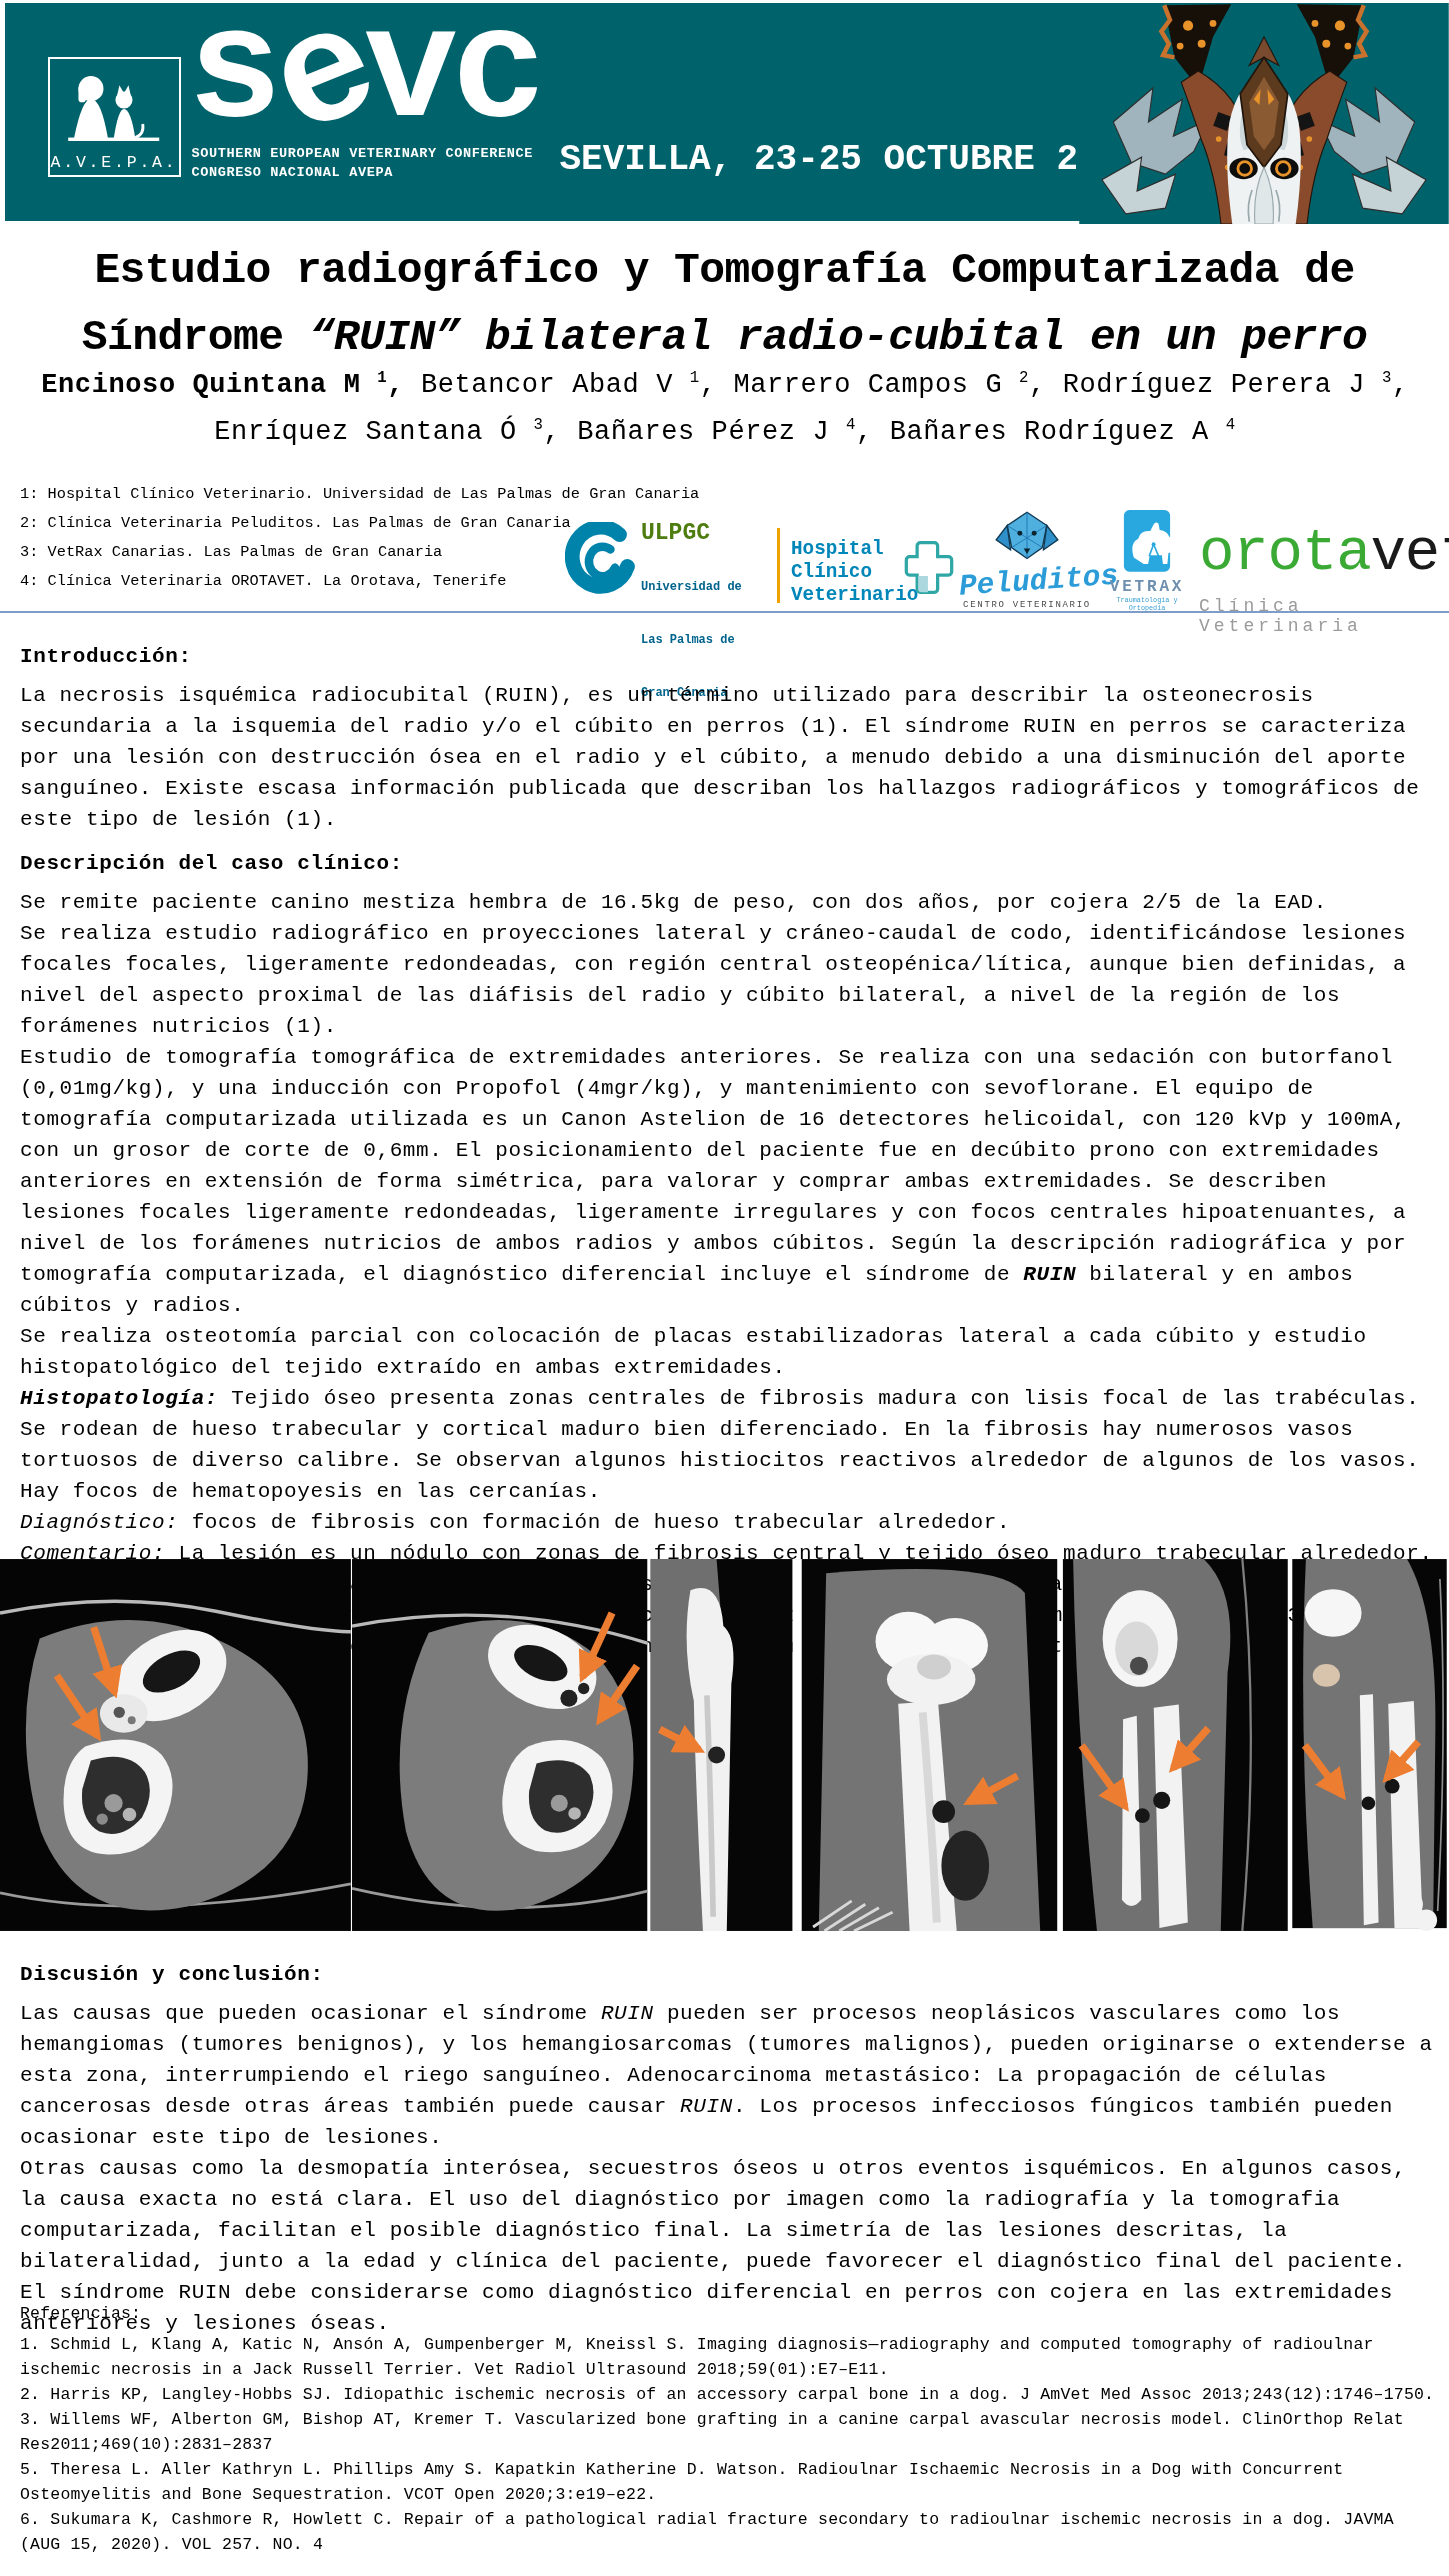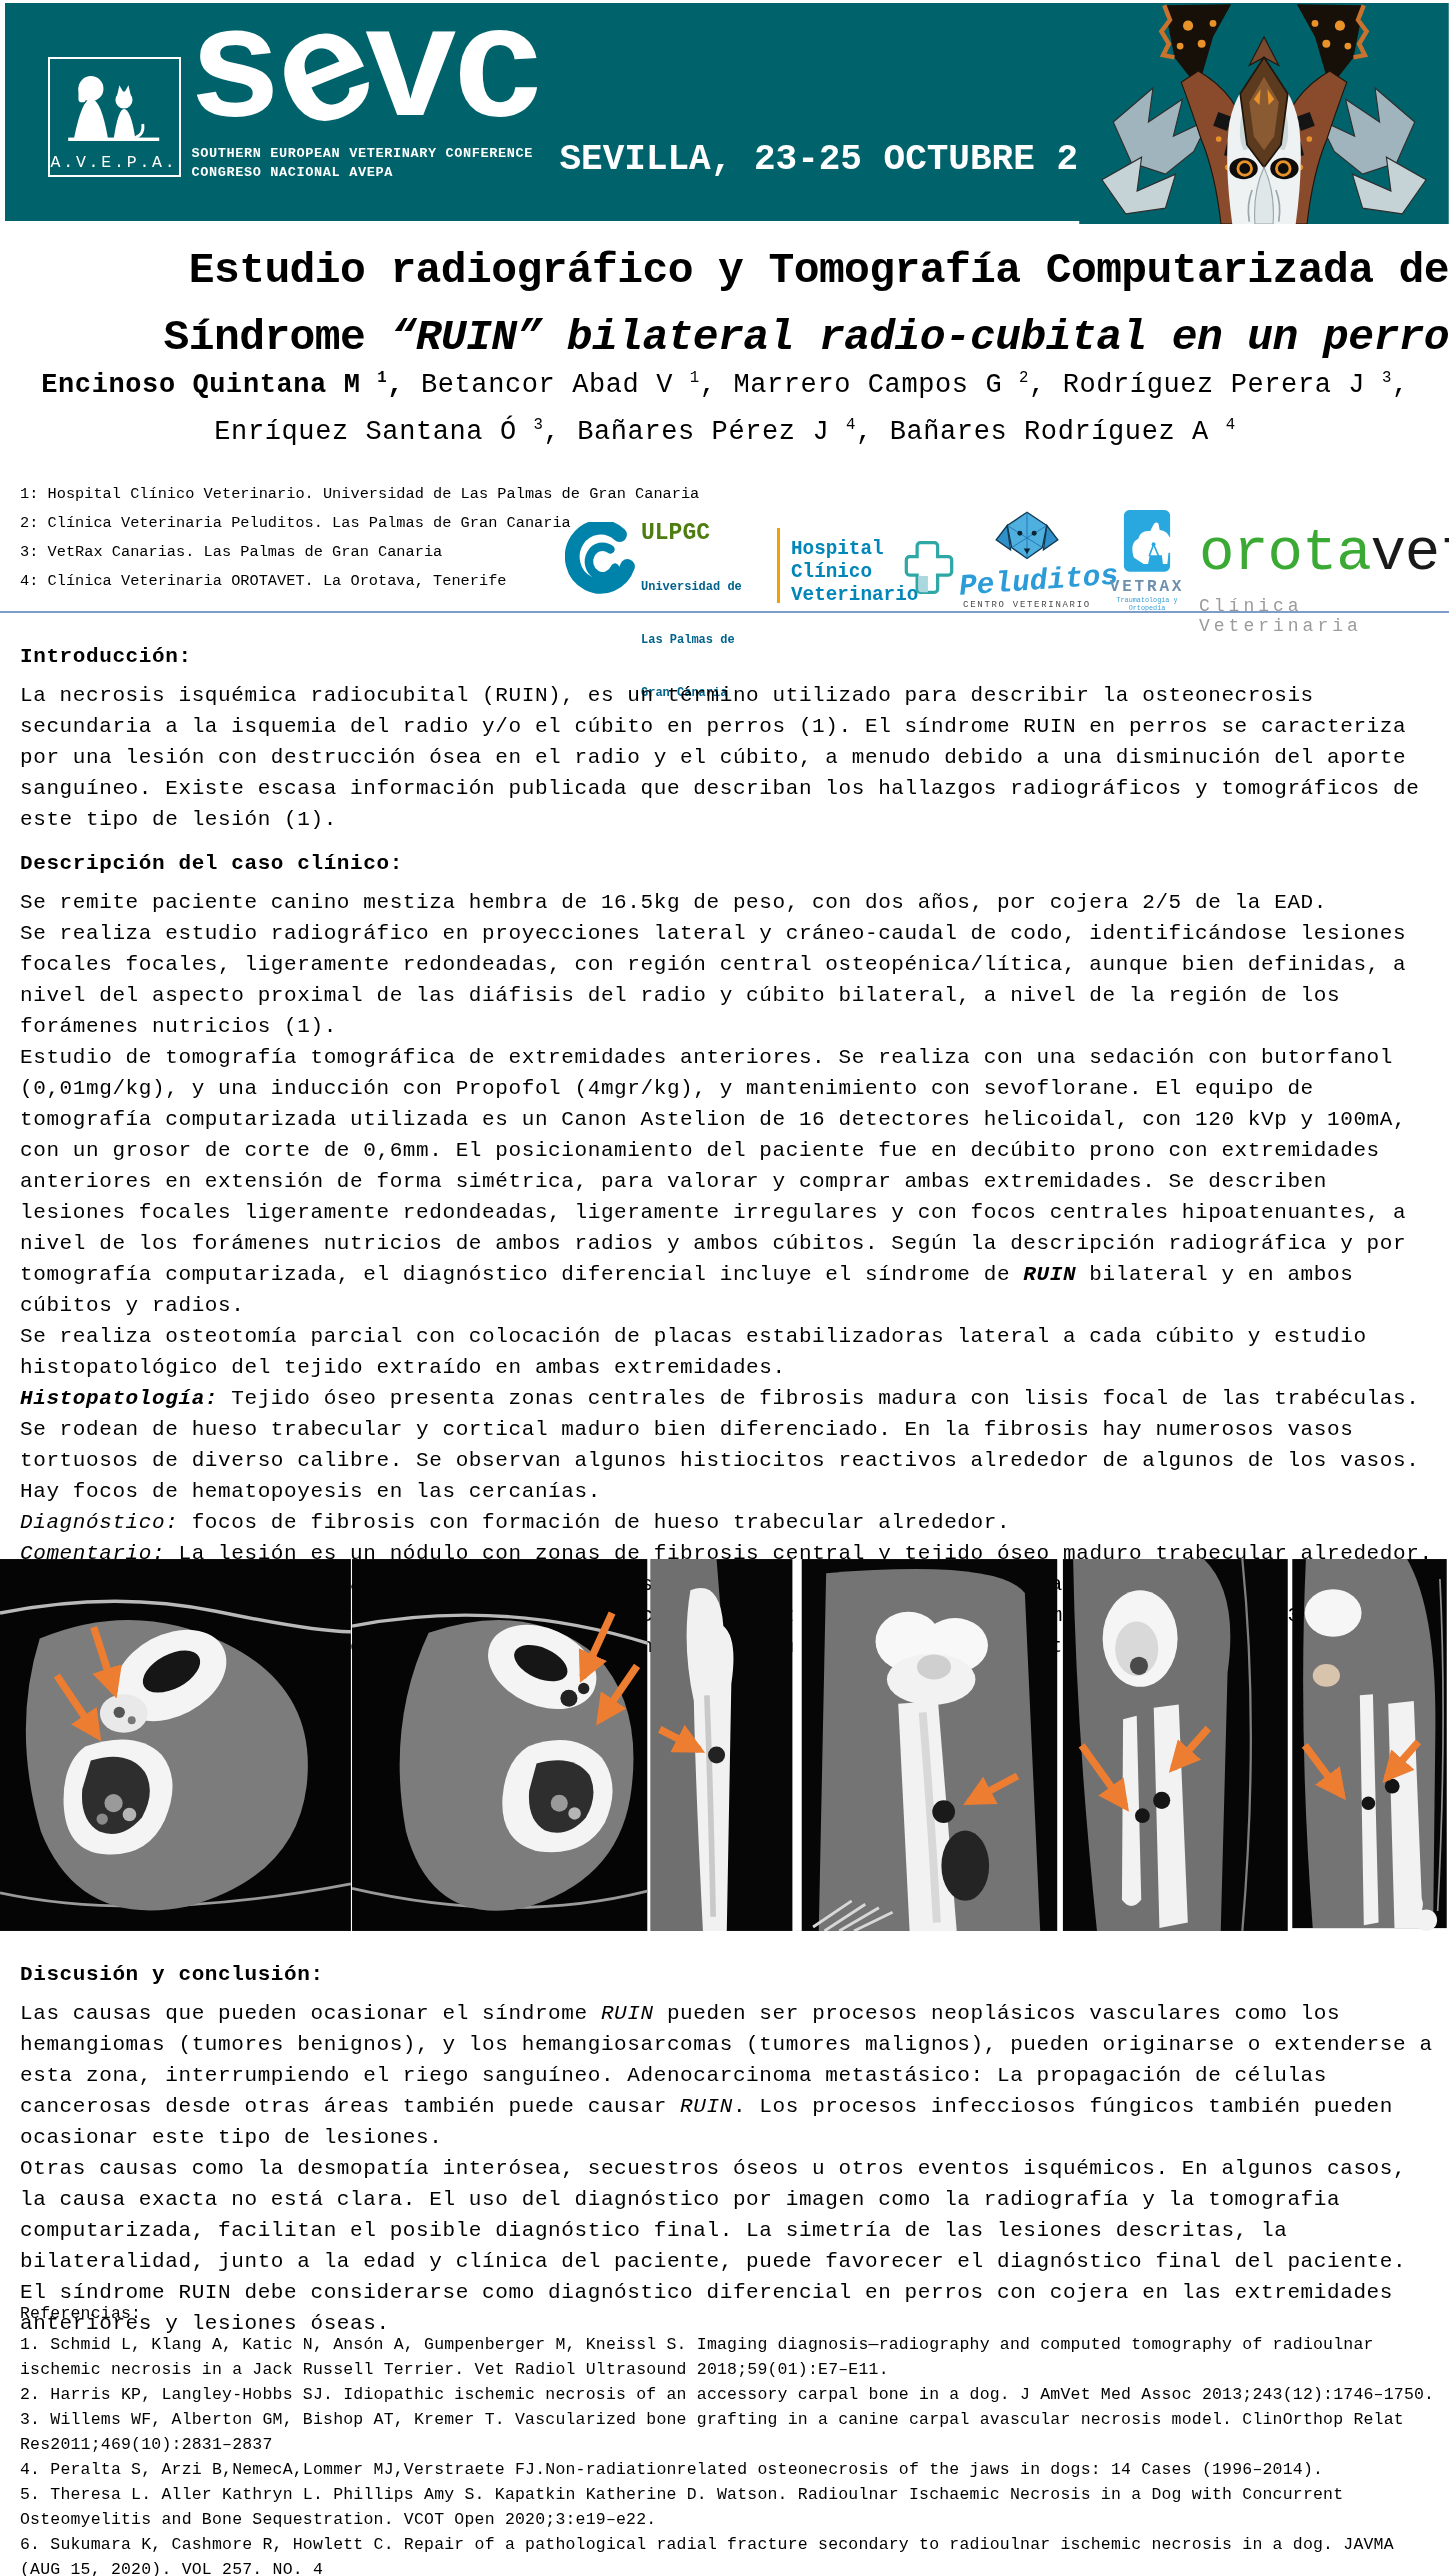--- a/index.html
+++ b/index.html
@@ -17,21 +17,21 @@
              font-weight:bold;letter-spacing:-6.8px;}
   .sevc-word span{display:inline-block;}
   .sevc-word span:nth-child(2){transform:rotate(-22deg) translateY(5.7px);}
   .sevc-tag{position:absolute;color:#fff;font-weight:bold;letter-spacing:0.6px;font-size:13.6px;white-space:nowrap;}
   .sevc-tag1{left:187px;top:143px;}
   .sevc-tag2{left:187px;top:162px;}
   .band-city{position:absolute;left:555px;top:136px;color:#fff;font-weight:bold;font-size:36px;white-space:nowrap;}
   .husky{position:absolute;left:1074px;top:0px;width:370px;height:221px;}
 
   
-  .title{position:absolute;left:0;top:237px;width:1449px;text-align:right;font-weight:bold;
+  .title{position:absolute;left:0;top:237px;width:1449px;text-align:center;font-weight:bold;
          font-size:43px;line-height:67px;letter-spacing:-0.6px;}
   .authors{position:absolute;left:32px;top:358px;width:1386px;text-align:center;font-size:27px;
            line-height:40px;letter-spacing:0.6px;}
   .authors sup{font-size:58%;}
   .affiliations{position:absolute;left:20px;top:480px;font-size:15.3px;line-height:29px;}
   .ulpgc-swirl{position:absolute;left:565px;top:522px;}
   .ulpgc-text{position:absolute;left:641px;top:521px;font-weight:bold;}
   .ulpgc-acr{color:#4d7c0f;font-size:23px;line-height:25px;}
   .ulpgc-line{color:#00638c;font-size:12px;line-height:23px;margin-top:30px;}
   .ulpgc-rule{position:absolute;left:777px;top:528px;width:2.8px;height:75px;background:#f0a202;}
@@ -334,20 +334,19 @@
         <div class="para"><span>Otras causas como la desmopatía interósea, secuestros óseos u otros eventos isquémicos. En algunos casos, la causa exacta no está clara. El uso del diagnóstico por imagen como la radiografía y la tomografia computarizada, facilitan el posible diagnóstico final. La simetría de las lesiones descritas, la bilateralidad, junto a la edad y clínica del paciente, puede favorecer el diagnóstico final del paciente. El síndrome RUIN debe considerarse como diagnóstico diferencial en perros con cojera en las extremidades anteriores y lesiones óseas.</span></div>
       </div>
   </div>
 
   <div class="sec sec-refs">
     <div class="refs-heading">Referencias:</div>
     <div>
         <div class="ref">1. Schmid L, Klang A, Katic N, Ansón A, Gumpenberger M, Kneissl S. Imaging diagnosis—radiography and computed tomography of radioulnar ischemic necrosis in a Jack Russell Terrier. Vet Radiol Ultrasound 2018;59(01):E7–E11.</div>
         <div class="ref">2. Harris KP, Langley-Hobbs SJ. Idiopathic ischemic necrosis of an accessory carpal bone in a dog. J AmVet Med Assoc 2013;243(12):1746–1750.</div>
         <div class="ref">3. Willems WF, Alberton GM, Bishop AT, Kremer T. Vascularized bone grafting in a canine carpal avascular necrosis model. ClinOrthop Relat Res2011;469(10):2831–2837</div>
-        <div class="ref">4. Peralta S, Arzi B,NemecA,Lommer MJ,Verstraete FJ.Non-radiationrelated osteonecrosis of the jaws in dogs: 14 Cases (1996–2014).</div>
         <div class="ref">5. Theresa L. Aller Kathryn L. Phillips Amy S. Kapatkin Katherine D. Watson. Radioulnar Ischaemic Necrosis in a Dog with Concurrent Osteomyelitis and Bone Sequestration. VCOT Open 2020;3:e19–e22.</div>
         <div class="ref">6. Sukumara K, Cashmore R, Howlett C. Repair of a pathological radial fracture secondary to radioulnar ischemic necrosis in a dog. JAVMA (AUG 15, 2020). VOL 257. NO. 4</div>
       </div>
   </div>
 
 </div>
 
 
 </body></html>

